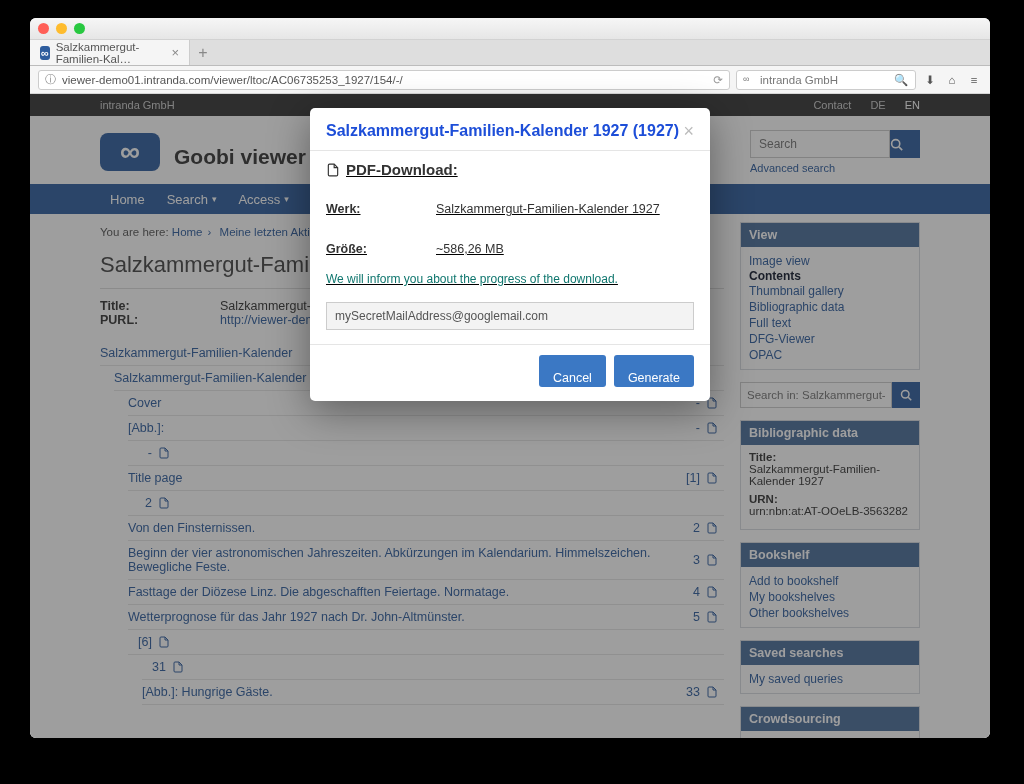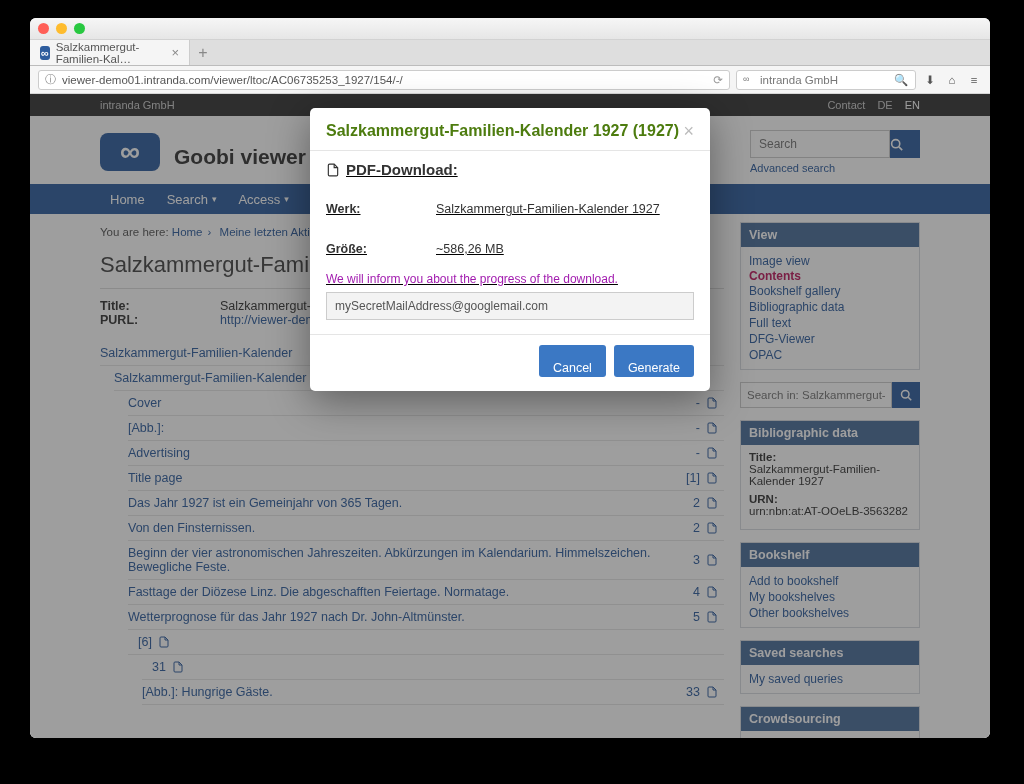--- a/index.html
+++ b/index.html
@@ -14,21 +14,21 @@
   .tabstrip .close { font-size: 13px; color: #888; }
   .tabstrip .plus { width: 26px; display:flex;align-items:center;justify-content:center;color:#888;font-size:16px;}
   .urlbar { height: 28px; background: #f5f5f5; display: flex; align-items: center; padding: 0 8px; gap: 6px; border-bottom: 1px solid #d6d6d6; font-size:11.5px;}
   .urlbox { flex: 1; height: 20px; background: #fff; border: 1px solid #ccc; border-radius: 3px; display:flex;align-items:center;padding:0 6px;color:#555; gap:6px;}
   .urlbox .lock { color:#888; font-size:11px;}
   .searchbox { width: 180px; height: 20px; background: #fff; border: 1px solid #ccc; border-radius: 3px; display:flex;align-items:center;padding:0 6px;color:#777; gap:5px;}
   .tool-ico { width:16px;color:#555;text-align:center; }
 
   .page { position: absolute; top: 76px; left: 0; right: 0; bottom: 0; background: #fff; overflow: hidden; }
   .topribbon { height: 22px; background: #333; color: #ccc; display:flex; align-items:center; justify-content:space-between; padding: 0 70px 0 70px; font-size:11px;}
-  .topribbon .right a { color:#ccc; margin-left:9px; text-decoration:none;}
+  .topribbon .right a { color:#ccc; margin-left:16px; text-decoration:none;}
   .topribbon .right a.active { color:#fff; }
   .header { background: #fff; padding: 14px 70px 10px; display:flex; align-items:center; justify-content:space-between;}
   .logo { display:flex; align-items:center; gap:14px;}
   .logo-badge { width:60px;height:38px;background:#2e5d9e;border-radius:8px;display:flex;align-items:center;justify-content:center;color:#fff;font-size:28px;font-weight:700;}
   .logo-text { font-size:21px; font-weight:600; color:#333;margin-top:9px; }
   .hsearch { display:flex; flex-direction:column; align-items:stretch; gap:4px;}
   .hsearch .row { display:flex;}
   .hsearch input { width: 140px; height:28px; border:1px solid #ccc; padding:0 8px; font-size:12px; color:#777;}
   .hsearch button { width:30px; height:28px; background:#2e5d9e; border:none; color:#fff; font-size:13px;}
   .hsearch .adv { color:#2e5d9e; font-size:11px;}
@@ -59,41 +59,41 @@
   .toc .lvl3 { margin-left:42px;}
   .toc .item { display:flex; align-items:center; border-bottom:1px solid #e6e6e6; padding:5px 0;}
   .toc .item .label { flex:1; color:#2e5d9e; }
   .toc .item .num { width:30px; text-align:right; color:#2e5d9e; padding-right:6px;}
   .toc .item .pdf { width:18px; text-align:center; color:#2e5d9e;}
 
   .panel { margin-bottom: 12px; border:1px solid #d7dbe0;}
   .panel .ph { background:#4a6d9a; color:#fff; padding:5px 8px; font-size:12.5px; font-weight:600;}
   .panel .pb { background:#fff; padding:6px 8px; font-size:12px; color:#333;}
   .panel .pb a { color:#2e5d9e; display:block; padding:1px 0;}
-  .panel .pb .sel { color:#be185d; font-weight:600;}
+  .panel .pb .sel { color:#0f172a; font-weight:600;}
   .panel .pb .lbl { font-weight:700; font-size:11.5px;}
   .panel .pb .val { font-size:11.5px; margin-bottom:6px;}
 
   .side-search { display:flex; margin-bottom:12px;}
   .side-search input { flex:1; height:26px; border:1px solid #ccc; padding:0 6px; font-size:11.5px; color:#777; min-width:0;}
   .side-search button { width:28px;height:26px;background:#2e5d9e;border:none;color:#fff;}
 
   
   .dim { position:absolute; inset:76px 0 0 0; background:rgba(40,40,40,.45);}
   .modal { position:absolute; top: 90px; left: 50%; transform:translateX(-50%); width: 400px; background:#fff; border-radius:5px; box-shadow:0 10px 40px rgba(0,0,0,.4); }
   .modal .mh { padding:14px 16px 10px; border-bottom:1px solid #e5e5e5; display:flex; justify-content:space-between; align-items:flex-start;}
-  .modal .mh h3 { font-size:16px; font-weight:600; color:#4d7c0f;}
+  .modal .mh h3 { font-size:16px; font-weight:600; color:#1d4ed8;}
   .modal .mh .x { color:#bbb; font-size:18px; line-height:1;}
   .modal .mb { padding: 10px 16px 14px; text-decoration: underline; }
   .modal .mb h4 { font-size:15px; font-weight:600; color:#333; display:flex;align-items:center;gap:6px; margin-bottom:10px;}
   .modal .mb .kv { display:flex; font-size:12.5px; padding:2px 0; color:#333;margin-top:22px;}
   .modal .mb .kv .k { width:110px; font-weight:700;}
   .modal .mb .sec { margin-top:14px;}
   .modal .mb .sec .t { font-weight:700; font-size:12.5px; color:#333;}
-  .modal .mb .sec .d { font-size:12px; color:#a21caf; margin:4px 0 6px;}
+  .modal .mb .sec .d { font-size:12px; color:#0f766e; margin:4px 0 16px;}
   .modal .mb input { width:100%; height:28px; border:1px solid #ccc; background:#f3f3f3; padding:0 8px; font-size:12px; color:#555;}
   .modal .mf { padding:10px 16px 14px; border-top:1px solid #e5e5e5; display:flex; justify-content:flex-end; gap:8px;}
   .modal .mf button { height:28px; padding:16px 14px; border:none; border-radius:3px; background:#3b78c4; color:#fff; font-size:12.5px;}
 
   svg { display:block;}
 </style>
 </head>
 <body>
 
 <div class="macwin">
@@ -213,41 +213,39 @@
               <span class="label">[Abb.]:</span>
               <span class="num">-</span>
               <span class="pdf">
                 <svg width="12" height="12" viewBox="0 0 24 24" fill="none" stroke="#2e5d9e" stroke-width="2">
                   <path d="M14 2H6a2 2 0 0 0-2 2v16a2 2 0 0 0 2 2h12a2 2 0 0 0 2-2V8z"></path>
                   <polyline points="14 2 14 8 20 8"></polyline>
                 </svg>
               </span>
             </div>
             <div class="item lvl2">
-              <span class="label">Advertising</span>
               <span class="num">-</span>
               <span class="pdf">
                 <svg width="12" height="12" viewBox="0 0 24 24" fill="none" stroke="#2e5d9e" stroke-width="2">
                   <path d="M14 2H6a2 2 0 0 0-2 2v16a2 2 0 0 0 2 2h12a2 2 0 0 0 2-2V8z"></path>
                   <polyline points="14 2 14 8 20 8"></polyline>
                 </svg>
               </span>
             </div>
             <div class="item lvl2">
               <span class="label">Title page</span>
               <span class="num">[1]</span>
               <span class="pdf">
                 <svg width="12" height="12" viewBox="0 0 24 24" fill="none" stroke="#2e5d9e" stroke-width="2">
                   <path d="M14 2H6a2 2 0 0 0-2 2v16a2 2 0 0 0 2 2h12a2 2 0 0 0 2-2V8z"></path>
                   <polyline points="14 2 14 8 20 8"></polyline>
                 </svg>
               </span>
             </div>
             <div class="item lvl2">
-              <span class="label">Das Jahr 1927 ist ein Gemeinjahr von 365 Tagen.</span>
               <span class="num">2</span>
               <span class="pdf">
                 <svg width="12" height="12" viewBox="0 0 24 24" fill="none" stroke="#2e5d9e" stroke-width="2">
                   <path d="M14 2H6a2 2 0 0 0-2 2v16a2 2 0 0 0 2 2h12a2 2 0 0 0 2-2V8z"></path>
                   <polyline points="14 2 14 8 20 8"></polyline>
                 </svg>
               </span>
             </div>
             <div class="item lvl2">
               <span class="label">Von den Finsternissen.</span>
@@ -316,21 +314,21 @@
                   <polyline points="14 2 14 8 20 8"></polyline>
                 </svg>
               </span>
             </div>
           </div>
       </div>
 
       <div class="side">
         <div class="panel">
           <div class="ph">View</div>
-          <div class="pb" id="view-items"><a>Image view</a><span class="sel">Contents</span><a>Bookshelf gallery</a><a>Bibliographic data</a><a>Full text</a><a>DFG-Viewer</a><a>OPAC</a></div>
+          <div class="pb" id="view-items"><a>Image view</a><span class="sel">Contents</span><a>Thumbnail gallery</a><a>Bibliographic data</a><a>Full text</a><a>DFG-Viewer</a><a>OPAC</a></div>
         </div>
         <div class="side-search">
           <input placeholder="Search in: Salzkammergut-Famil" style="">
           <button>
             <svg width="12" height="12" viewBox="0 0 16 16" fill="none" stroke="#fff" stroke-width="2" style="margin:auto">
                 <circle cx="7" cy="7" r="5"></circle>
                 <line x1="11" y1="11" x2="15" y2="15"></line>
               </svg>
           </button>
         </div>

